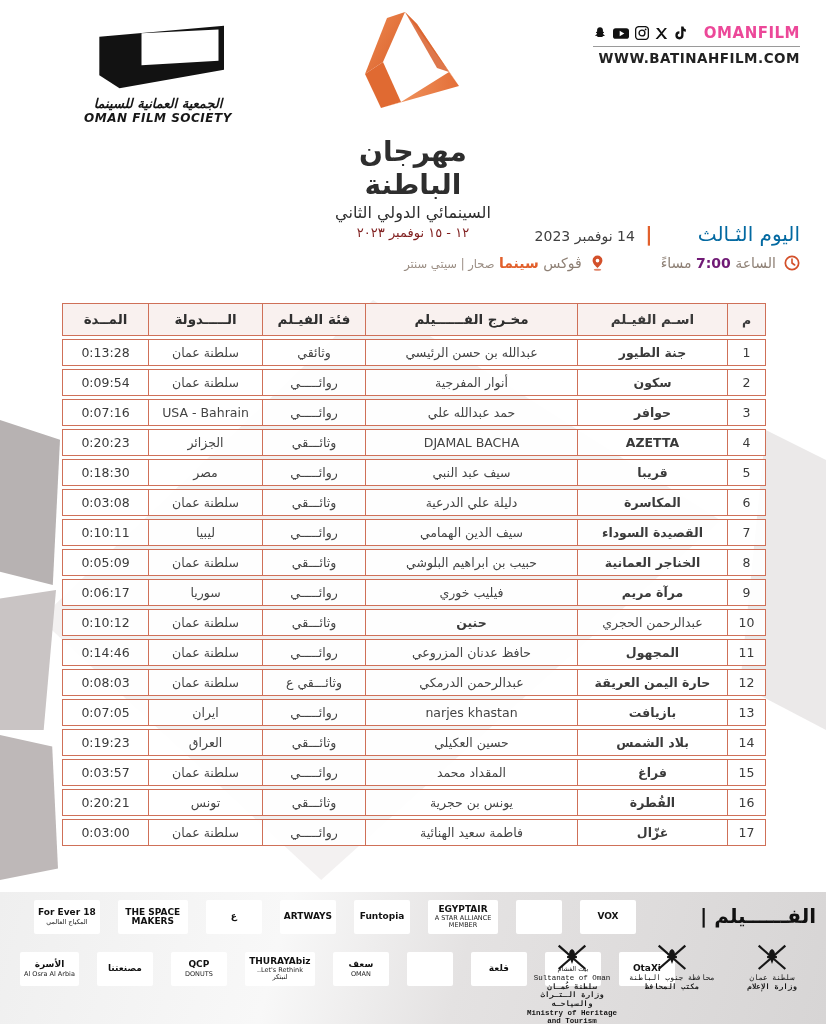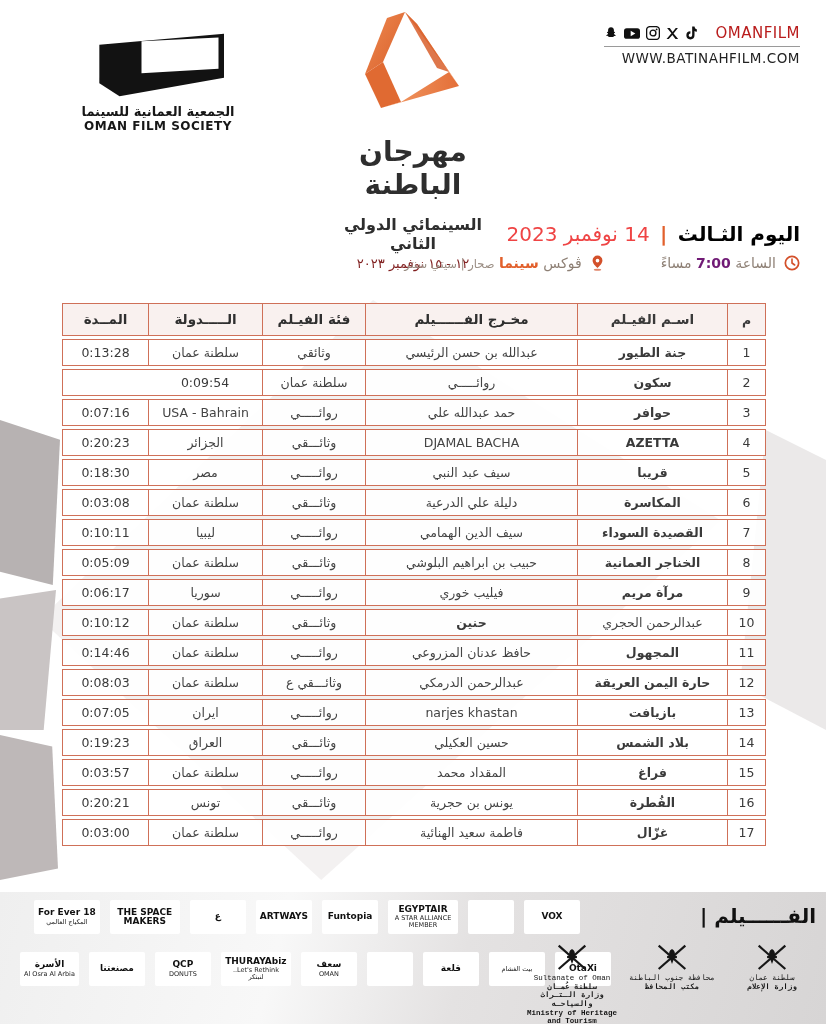--- a/index.html
+++ b/index.html
@@ -15,42 +15,42 @@
     clip-path:polygon(45% 0, 92% 38%, 38% 100%, 0 55%);
     z-index:0;
   }
   .bg-frag { position:absolute; z-index:0; }
   .frag1 { left:0; top:420px; width:60px; height:165px; background:#b7b2b2; clip-path:polygon(0 0,100% 12%,88% 100%,0 92%); }
   .frag2 { left:0; top:590px; width:56px; height:140px; background:#c9c4c4; clip-path:polygon(0 6%,100% 0,78% 100%,0 100%); }
   .frag3 { left:0; top:735px; width:58px; height:145px; background:#beb8b8; clip-path:polygon(0 0,90% 8%,100% 92%,0 100%); }
   .frag4 { left:740px; top:430px; width:86px; height:300px; background:#dedada; opacity:.6; clip-path:polygon(30% 0,100% 10%,100% 100%,0 85%); }
 
   
-  .ofs-logo { position:absolute; left:78px; top:32px; width:160px; text-align:center; z-index:2; }
+  .ofs-logo { position:absolute; left:78px; top:24px; width:160px; text-align:center; z-index:2;font-style:italic; }
   .ofs-logo .ar { font-size:13px; font-weight:bold; color:#171717; margin-top:2px; direction:rtl; }
   .ofs-logo .en { font-size:12px; font-weight:bold; color:#171717; letter-spacing:.5px; }
 
   .fest-logo { position:absolute; left:328px; top:10px; width:170px; text-align:center; z-index:2; }
   .fest-title { font-size:28px; font-weight:bold; color:#2e2e2e; direction:rtl; margin-top:1px; }
-  .fest-subtitle { font-size:16px; font-weight:bold; color:#2e2e2e; direction:rtl; margin-top:14px; }
+  .fest-subtitle { font-size:16px; font-weight:normal; color:#2e2e2e; direction:rtl; margin-top:2px; }
   .fest-dates { font-size:13px; color:#7f1d1d; direction:rtl; margin-top:3px; }
 
   .social { position:absolute; right:26px; top:24px; text-align:right; z-index:2; }
   .social-row { display:flex; align-items:center; justify-content:flex-end; gap:6px; }
   .social-row svg { display:block; }
-  .handle { font-size:15px; font-weight:normal; color:#b91c1c; letter-spacing:.5px; margin-left:12px; }
+  .handle { font-size:15px; font-weight:bold; color:#ec4899; letter-spacing:.5px; margin-left:12px; }
   .social-div { border-bottom:1.5px solid #9a9a9a; margin:4px 0 3px; }
-  .website { font-size:13.5px; font-weight:normal; color:#222; letter-spacing:.5px; }
+  .website { font-size:13.5px; font-weight:bold; color:#222; letter-spacing:.5px; }
 
   
   .day-block { position:absolute; right:26px; top:222px; text-align:right; direction:rtl; z-index:2; }
   .day-line1 { font-size:20px; }
-  .day-title { font-weight:bold; color:#000000; }
+  .day-title { font-weight:normal; color:#0369a1;margin-left:35px; }
   .day-sep { color:#e2602c; font-weight:bold; padding:0 4px; }
-  .day-date { color:#ef4444; font-size:20px; }
+  .day-date { color:#404040; font-size:14px; }
   .day-line2 { margin-top:9px; font-size:14px; color:#8d7f74; display:flex; direction:rtl; align-items:center; gap:8px; justify-content:flex-start; }
   .time-num { color:#701a75; font-weight:bold; }
   .venue-hl { color:#e2602c; font-weight:bold; }
   .venue-suffix { font-size:11.5px; color:#9a8d83; }
   .inline-ic { display:inline-block; vertical-align:middle; }
   .gap { width:40px; }
 
   
   .film-table { position:absolute; left:62px; top:303px; width:704px; z-index:3; direction:rtl; }
   .trow {
@@ -65,21 +65,21 @@
   .thead .c { font-size:13.5px; color:#2f2f2f; }
   .c.num, .c.dur { direction:ltr; font-size:12.5px; color:#3a3a3a; }
   .c.film { font-weight:600; color:#3a3a3a; }
 
   
   .sponsor-band {
     position:absolute; left:0; top:892px; width:826px; height:132px; z-index:2;
     background:linear-gradient(105deg,#efefef 0%,#f8f8f8 34%,#e4e2e2 56%,#d7d5d5 100%);
   }
   .sponsors-label { position:absolute; right:10px; top:12px; direction:rtl; font-size:20px; font-weight:bold; color:#111; }
-  .sponsor-row { position:absolute; display:flex; gap:10px; align-items:stretch; }
+  .sponsor-row { position:absolute; display:flex; gap:18px; align-items:stretch; }
   .row1 { left:34px; top:8px; }
   .row2 { left:20px; top:60px; }
   .sponsor-tile {
     background:#fff; min-width:56px; max-width:70px; padding:3px 4px; display:flex; flex-direction:column;
     align-items:center; justify-content:center; text-align:center; border-radius:2px;
   }
   .sp-name { font-size:9px; font-weight:bold; color:#111; line-height:1.05; direction:rtl; }
   .sp-sub { font-size:6.5px; color:#222; line-height:1.1; margin-top:1px; direction:rtl; }
   .ministries { position:absolute; right:8px; top:52px; display:flex; gap:8px;font-family:Liberation Mono, monospace; }
   .ministry { width:92px; display:flex; flex-direction:column; align-items:center; text-align:center; }
@@ -196,20 +196,21 @@
     <div class="c num">1</div>
     <div class="c film">جنة الطيور</div>
     <div class="c">عبدالله بن حسن الرئيسي</div>
     <div class="c">وثائقي</div>
     <div class="c">سلطنة عمان</div>
     <div class="c dur">0:13:28</div>
   </div>
       <div class="trow">
     <div class="c num">2</div>
     <div class="c film">سكون</div>
+    <div class="c">أنوار المفرجية</div>
     <div class="c">روائـــــي</div>
     <div class="c">سلطنة عمان</div>
     <div class="c dur">0:09:54</div>
   </div>
       <div class="trow">
     <div class="c num">3</div>
     <div class="c film">حوافر</div>
     <div class="c">حمد عبدالله علي</div>
     <div class="c">روائـــــي</div>
     <div class="c">USA - Bahrain</div>

